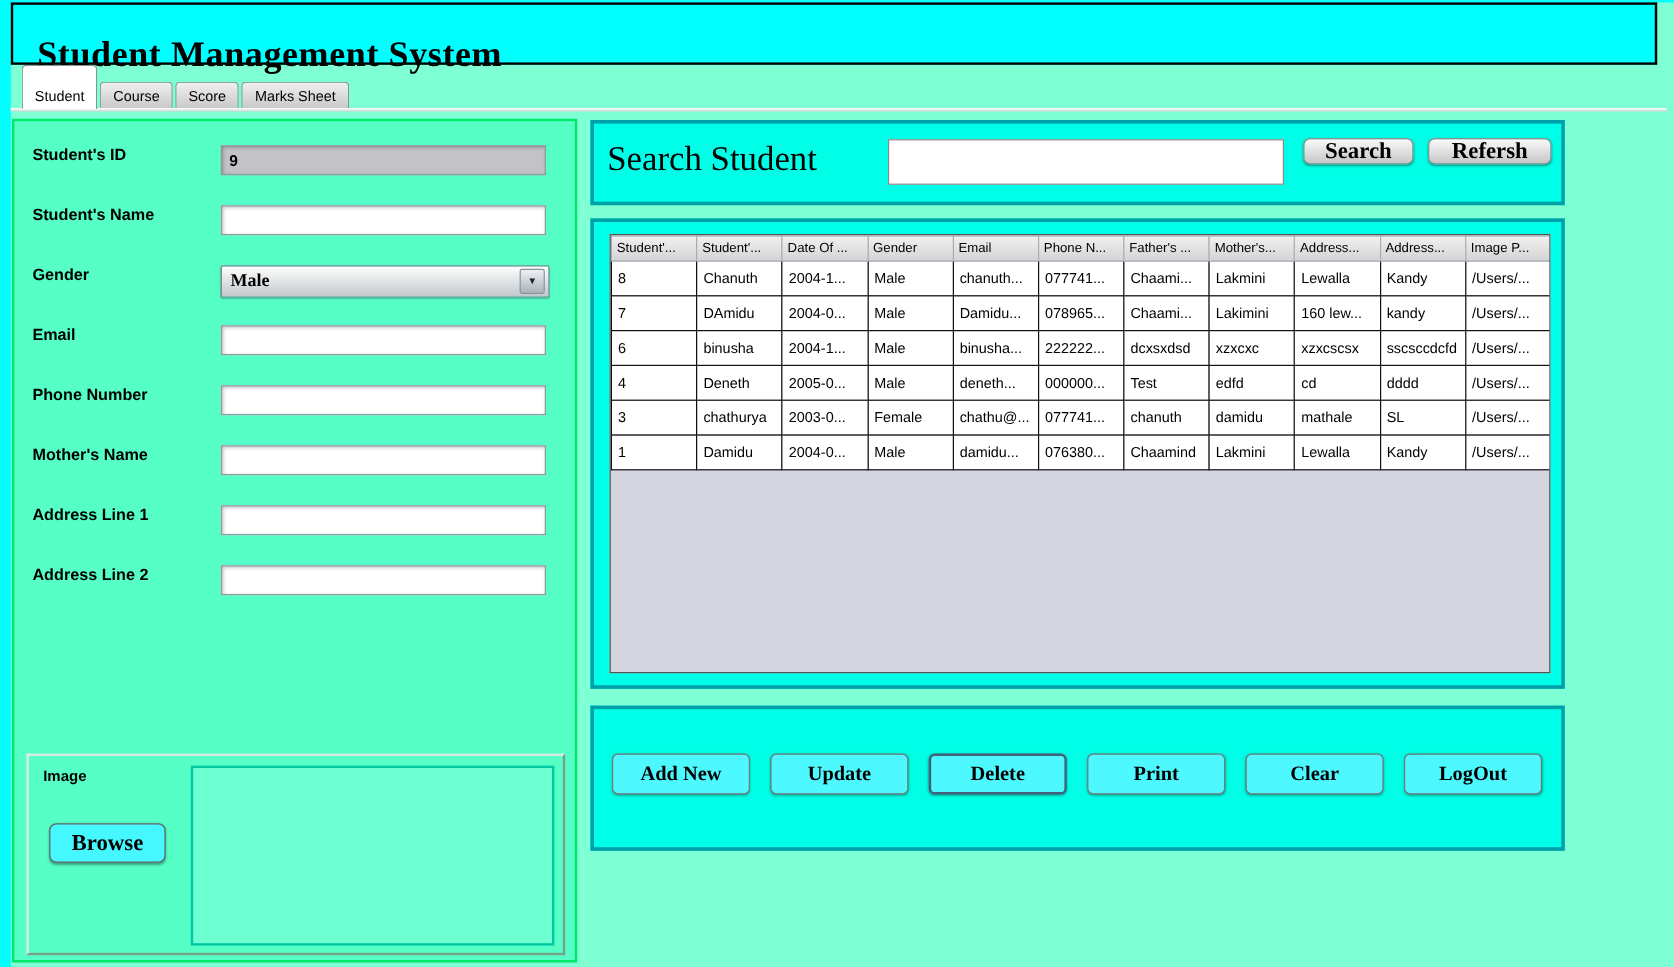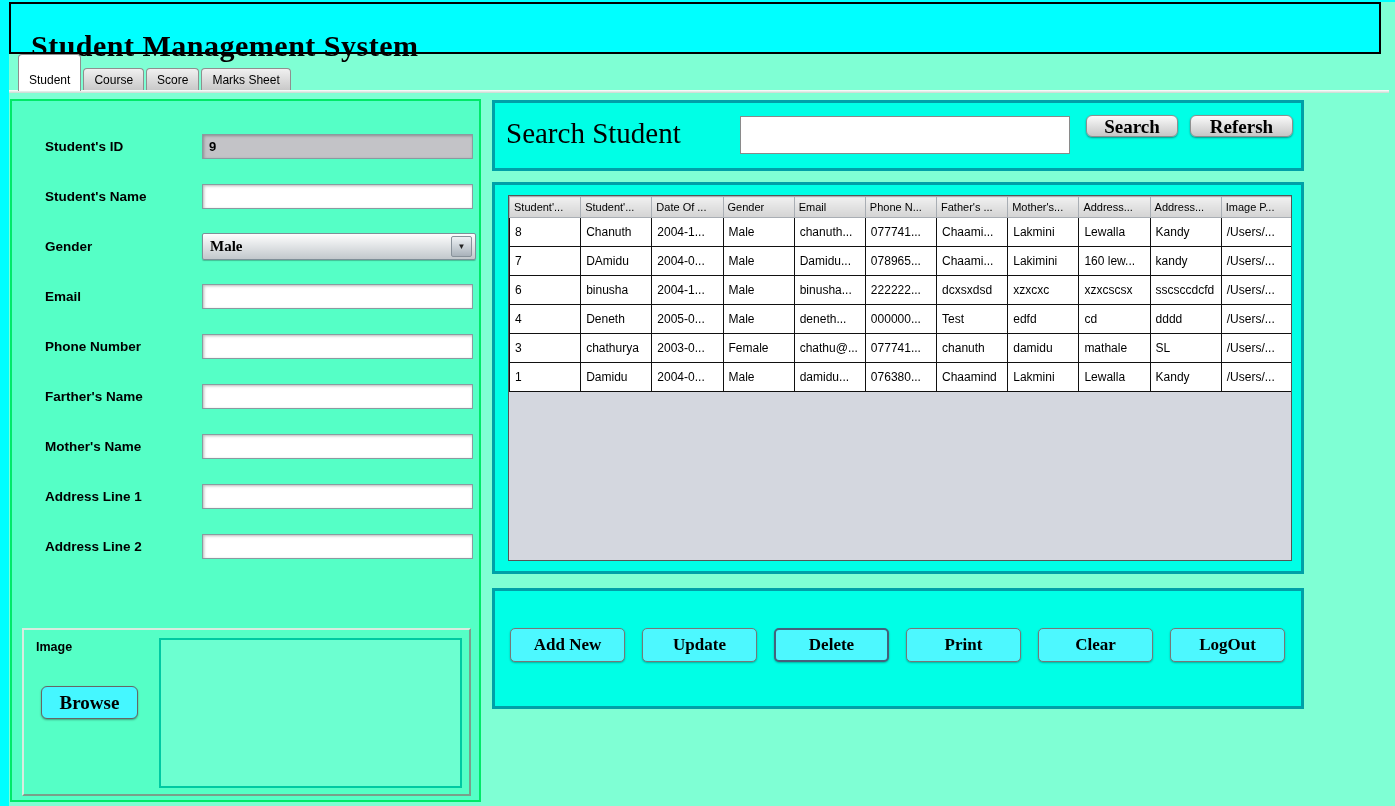--- a/index.html
+++ b/index.html
@@ -35,21 +35,21 @@
     border-radius:4px 4px 0 0; cursor:default; white-space:nowrap;
   }
   .tab.selected { background:#ffffff; padding-top:18px; position:relative; z-index:2; }
 
   
   .left-panel {
     position:absolute; left:10px; top:99px; width:471px; height:703px;
     background:#55ffc6; border:2px solid #00e968;
   }
   #form-rows { padding-top:20px; }
-  .form-row { height:50px; display:flex; align-items:center; padding-left:33px; }
+  .form-row { height:50px; display:flex; align-items:flex-start; padding-left:15px; }
   .form-label { width:157px; font-weight:bold; font-size:13.5px; }
   .form-input {
     width:271px; height:25px; background:#fff;
     border:1px solid #8a9aa0; box-shadow:inset 1px 1px 3px rgba(0,0,0,.28);
     font-size:13px; padding:0 6px; font-family:"Liberation Sans",sans-serif;
   }
   .form-input.ro { background:#c3c3c7; font-weight:bold; }
   .combo {
     width:274px; height:27px; border:1px solid #7f8f98; border-radius:2px;
     background:linear-gradient(#fefefe,#c2c8cc);
@@ -161,24 +161,20 @@
           <span class="combo-value">Male</span>
           <span class="combo-arrow">▼</span>
         </div>
       </div>
       <div class="form-row">
         <span class="form-label">Email</span>
         <input type="text" class="form-input" style="">
       </div>
       <div class="form-row">
         <span class="form-label">Phone Number</span>
-        <input type="text" class="form-input" style="">
-      </div>
-      <div class="form-row">
-        <span class="form-label">Farther's Name</span>
         <input type="text" class="form-input" style="">
       </div>
       <div class="form-row">
         <span class="form-label">Mother's Name</span>
         <input type="text" class="form-input" style="">
       </div>
       <div class="form-row">
         <span class="form-label">Address Line 1</span>
         <input type="text" class="form-input" style="">
       </div>

